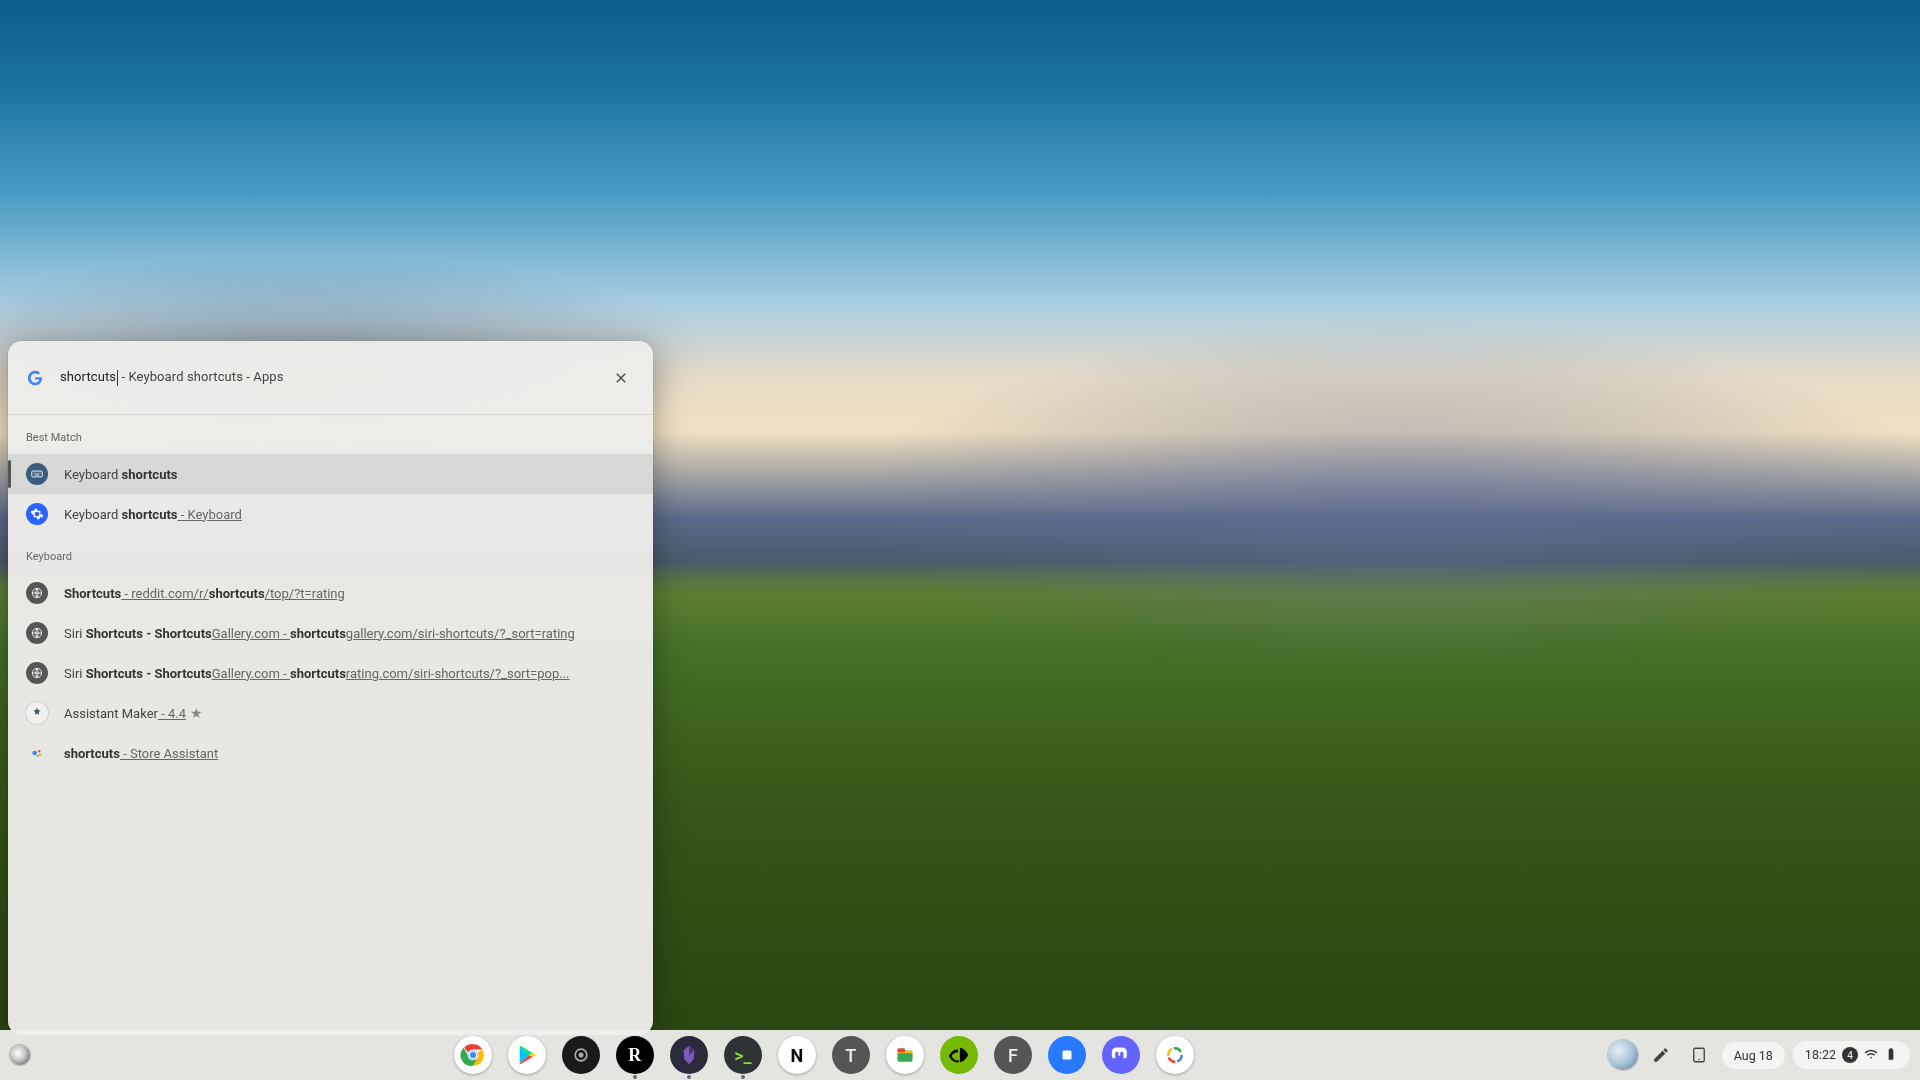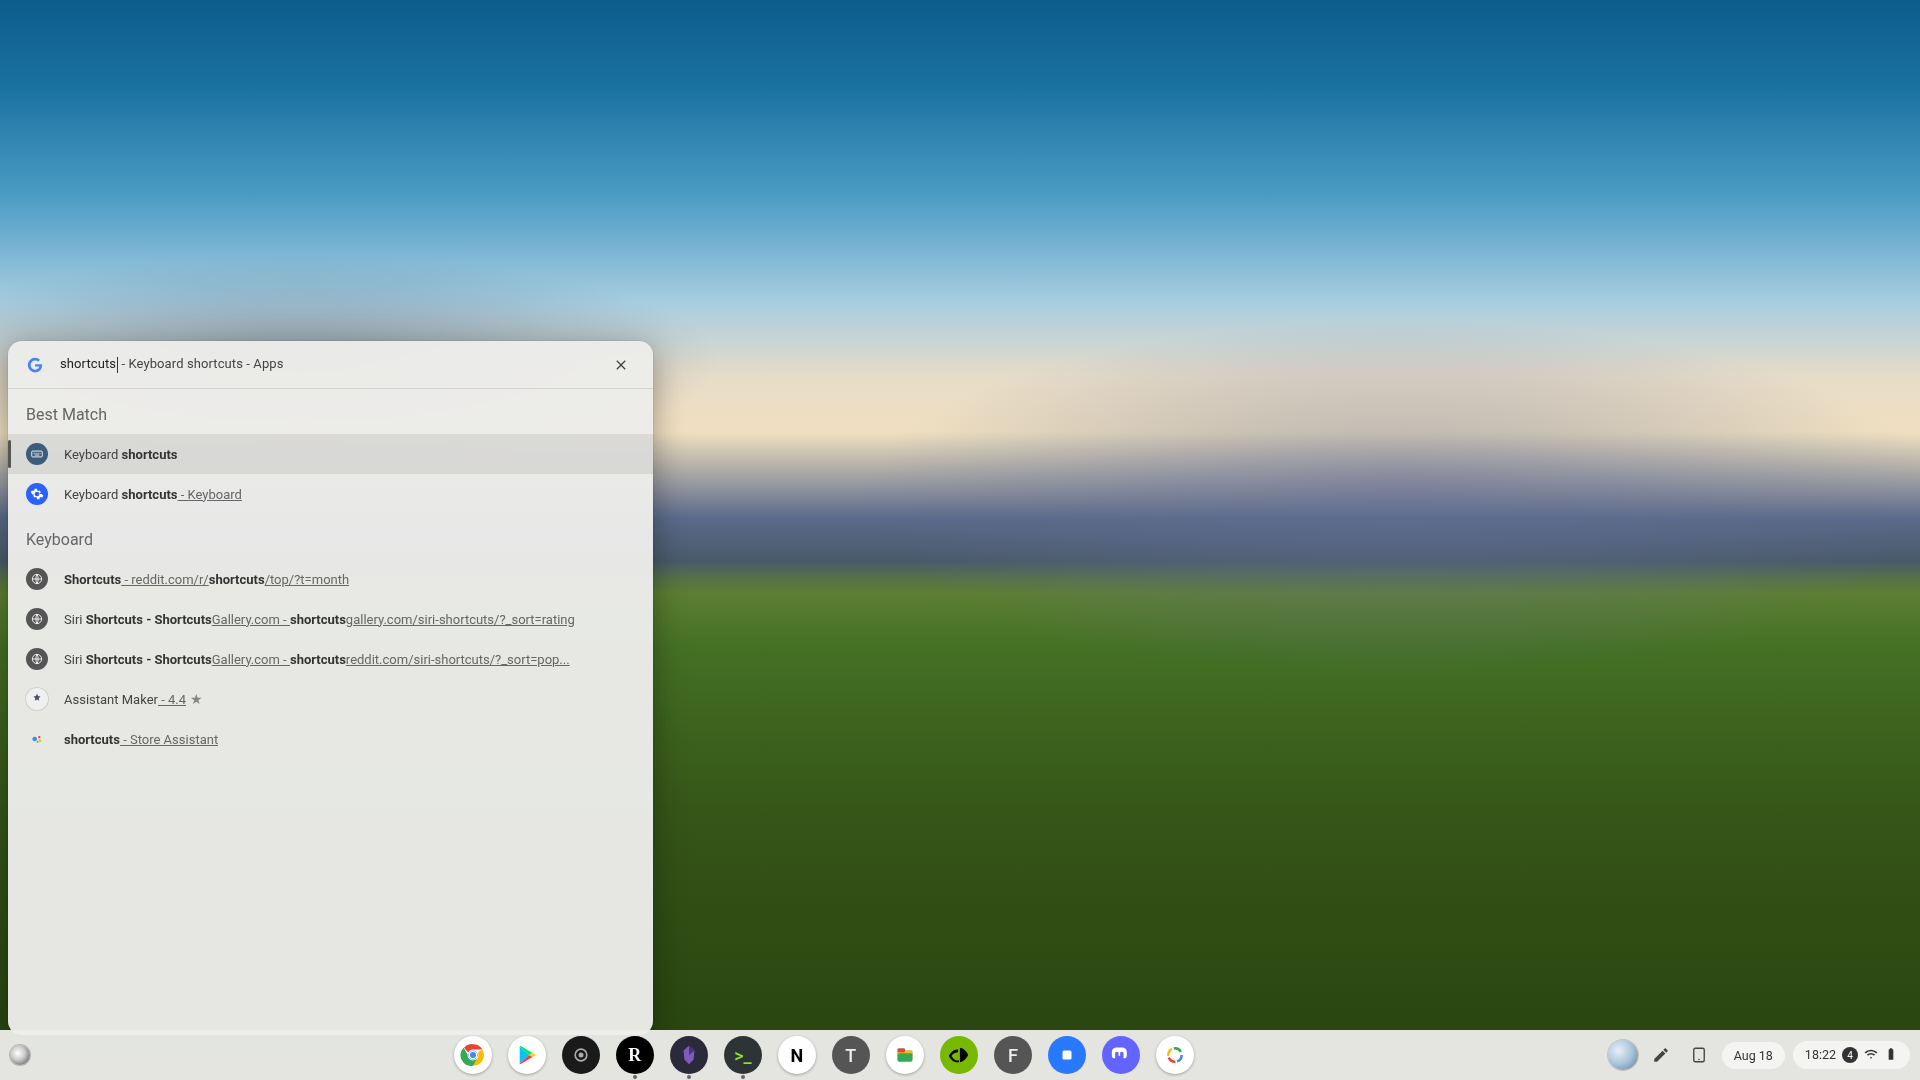--- a/index.html
+++ b/index.html
@@ -43,38 +43,38 @@
   background: rgba(236, 236, 234, 0.97);
   border-radius: 14px;
   box-shadow: 0 8px 32px rgba(0,0,0,0.35), 0 0 0 1px rgba(0,0,0,0.05);
   overflow: hidden;
   font-size: 13px;
 }
 
 .search-row {
   display: flex;
   align-items: center;
-  height: 48px;
+  height: 74px;
   padding: 0 18px;
   border-bottom: 1px solid rgba(0,0,0,0.1);
 }
 .search-row .g-icon { width: 18px; height: 18px; margin-right: 16px; }
 .search-row .query-text { flex: 1; color: #444; letter-spacing: 0.1px; }
 .search-row .query-text .typed { color: #222; }
 .search-row .cursor { border-right: 1px solid #333; display: inline-block; height: 16px; vertical-align: middle; margin-left: 1px; }
 .clear-btn {
   width: 28px; height: 28px; border-radius: 50%;
   display: flex; align-items: center; justify-content: center;
   color: #444; cursor: pointer;
 }
 .clear-btn svg { width: 16px; height: 16px; }
 
 .section-header {
   padding: 16px 18px 10px;
-  color: #666; font-size: 16px;
+  color: #666; font-size: 11px;
 }
 
 .result {
   display: flex; align-items: center;
   height: 40px;
   padding: 1px 18px;
   color: #444;
   cursor: pointer;
   position: relative;
 }
@@ -232,21 +232,21 @@
   <div class="section-header">Keyboard</div>
 
   <div class="result">
     <span class="r-icon web">
       <svg viewBox="0 0 24 24">
           <circle cx="12" cy="12" r="8" fill="none" stroke="#fff" stroke-width="1.5"></circle>
           <path d="M4 12h16M12 4c2.5 2.5 2.5 13.5 0 16M12 4c-2.5 2.5-2.5 13.5 0 16" fill="none" stroke="#fff" stroke-width="1.5"></path>
         </svg>
     </span>
     <span class="txt">
-      <b>Shortcuts</b><span class="sub"> - reddit.com/r/</span><b>shortcuts</b><span class="sub">/top/?t=month</span>
+      <b>Shortcuts</b><span class="sub"> - reddit.com/r/</span><b>shortcuts</b><span class="sub">/top/?t=rating</span>
     </span>
   </div>
 
   <div class="result">
     <span class="r-icon web">
       <svg viewBox="0 0 24 24">
           <circle cx="12" cy="12" r="8" fill="none" stroke="#fff" stroke-width="1.5"></circle>
           <path d="M4 12h16M12 4c2.5 2.5 2.5 13.5 0 16M12 4c-2.5 2.5-2.5 13.5 0 16" fill="none" stroke="#fff" stroke-width="1.5"></path>
         </svg>
     </span>
@@ -256,21 +256,21 @@
   </div>
 
   <div class="result">
     <span class="r-icon web">
       <svg viewBox="0 0 24 24">
           <circle cx="12" cy="12" r="8" fill="none" stroke="#fff" stroke-width="1.5"></circle>
           <path d="M4 12h16M12 4c2.5 2.5 2.5 13.5 0 16M12 4c-2.5 2.5-2.5 13.5 0 16" fill="none" stroke="#fff" stroke-width="1.5"></path>
         </svg>
     </span>
     <span class="txt">
-      <span>Siri </span><b>Shortcuts - Shortcuts</b><span class="sub">Gallery.com - </span><b>shortcuts</b><span class="sub">reddit.com/siri-shortcuts/?_sort=pop...</span>
+      <span>Siri </span><b>Shortcuts - Shortcuts</b><span class="sub">Gallery.com - </span><b>shortcuts</b><span class="sub">rating.com/siri-shortcuts/?_sort=pop...</span>
     </span>
   </div>
 
 
   <div class="result">
     <span class="r-icon app">
       <svg viewBox="0 0 24 24">
           <path fill="#4a5568" d="M12 3l2 4 4 .5-3 3 .7 4.5L12 13l-3.7 2 .7-4.5-3-3L10 7z"></path>
         </svg>
     </span>

